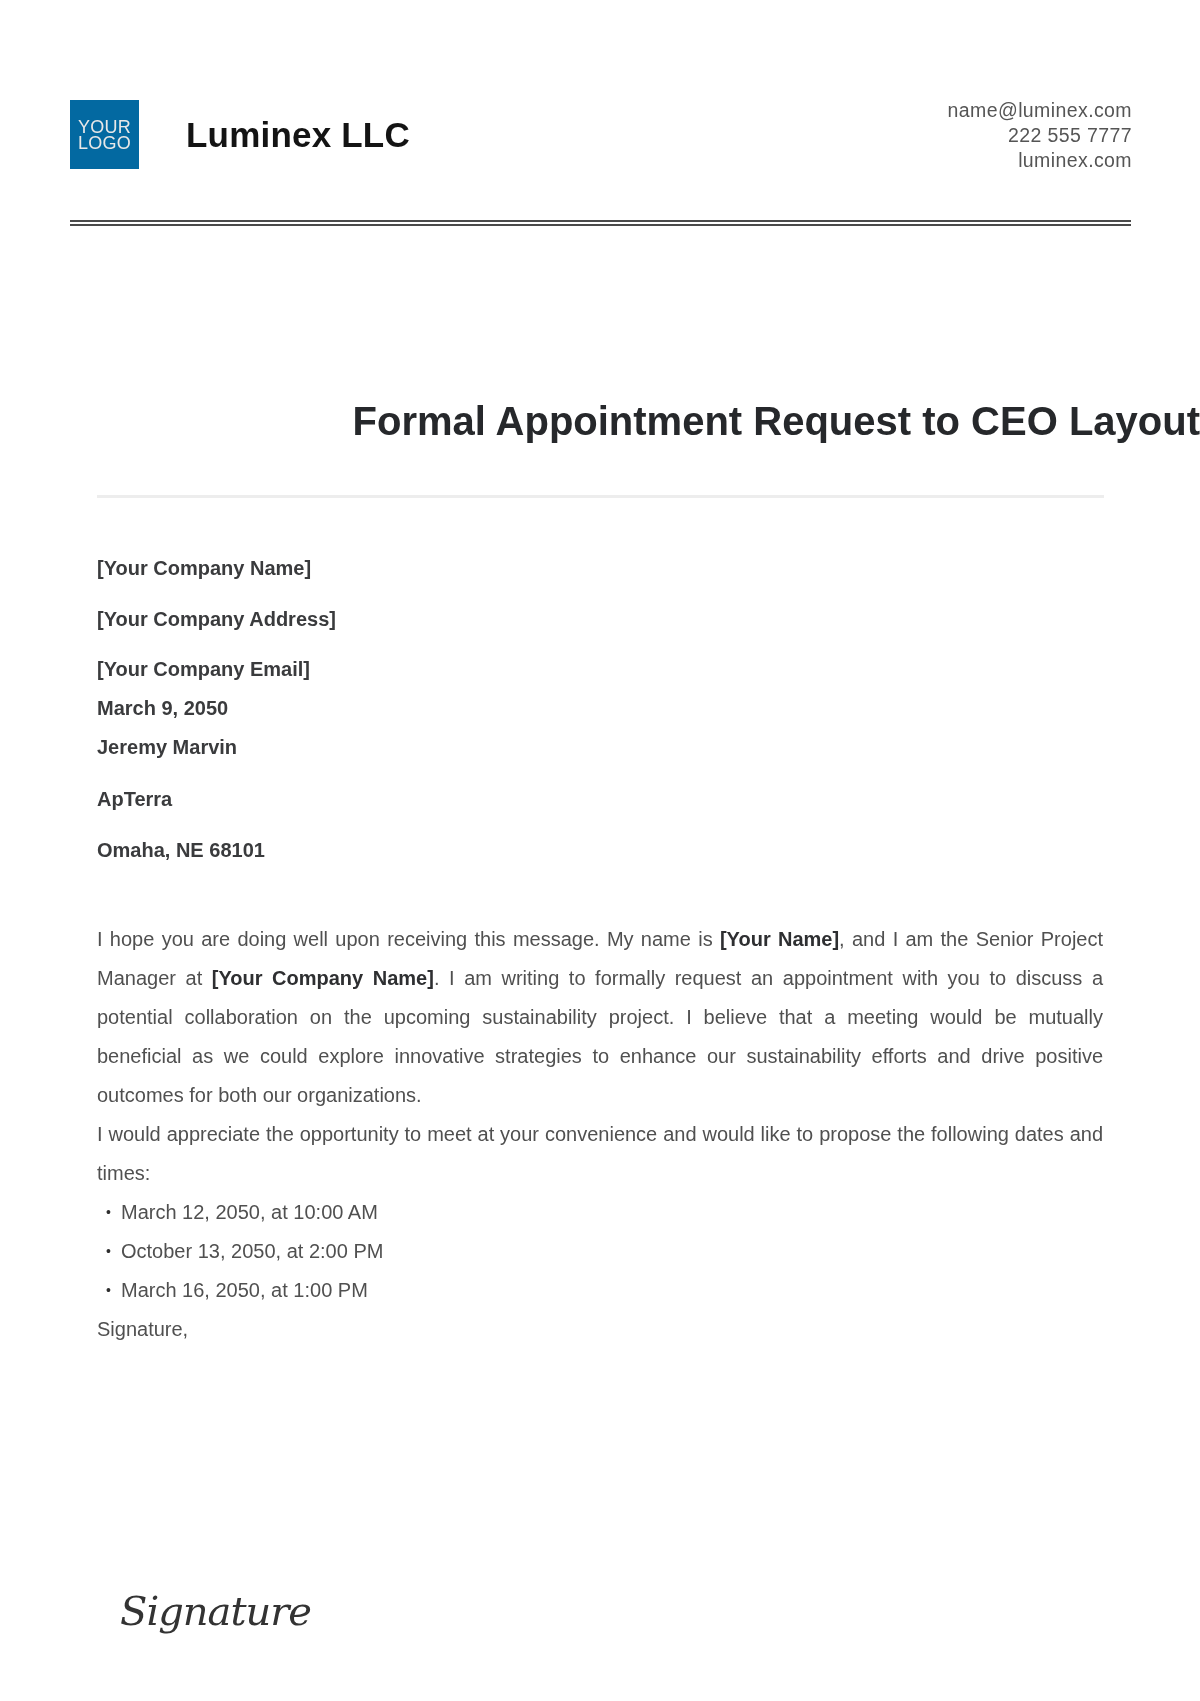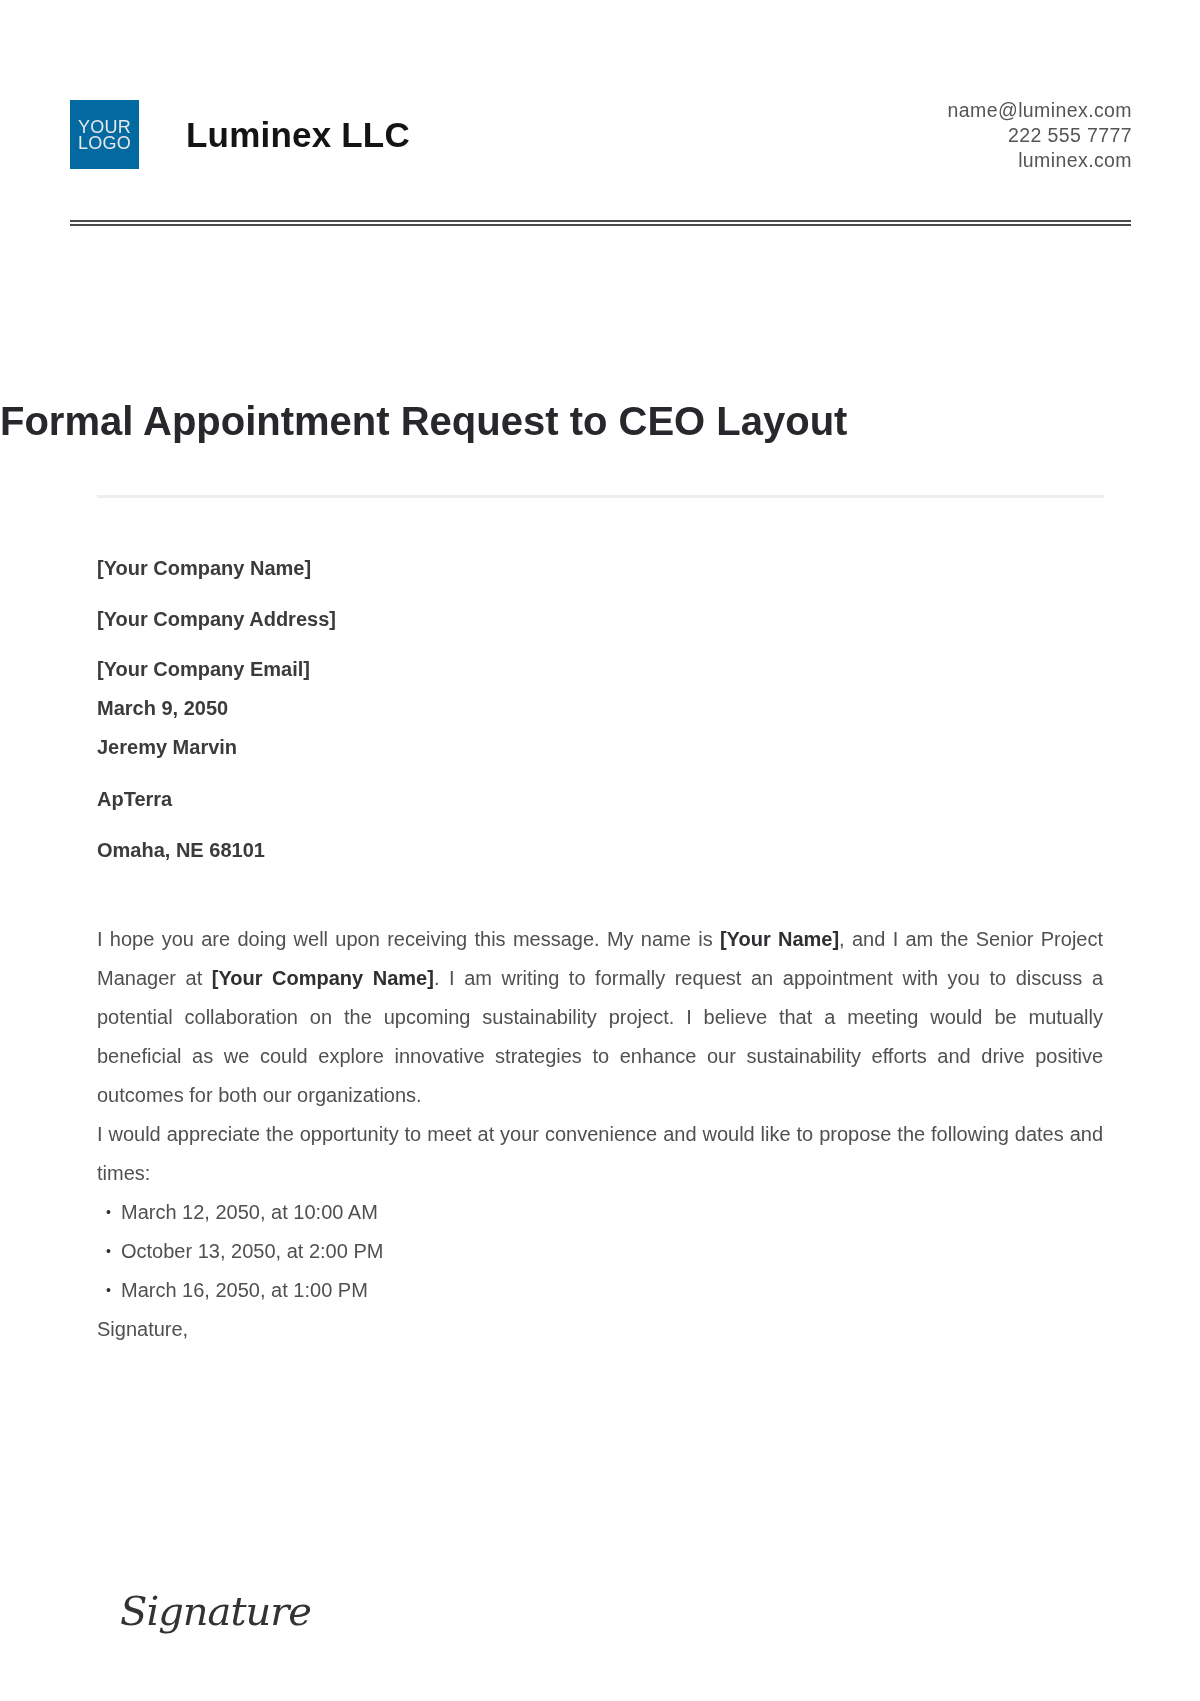--- a/index.html
+++ b/index.html
@@ -25,21 +25,21 @@
       position: absolute; right: 68px; top: 98px; text-align: right;
       font-size: 19.5px; color: #555555; line-height: 25px; letter-spacing: 0.4px;
     }
     .contact div { white-space: nowrap; }
     .double-rule {
       position: absolute; left: 70px; width: 1061px; top: 220px; height: 2px;
       border-top: 2.5px solid #4a4a4a; border-bottom: 2.5px solid #4a4a4a;
       box-sizing: content-box;
     }
     .title {
-      position: absolute; left: 0; width: 1200px; top: 394px; text-align: left;
+      position: absolute; left: 0; width: 1200px; top: 394px; text-align: right;
       font-size: 40px; font-weight: 700; color: #26282b; line-height: 54px;
       white-space: nowrap;
     }
     .divider {
       position: absolute; left: 97px; width: 1007px; top: 495px; height: 3px;
       background: #ededed;
     }
     .addr {
       position: absolute; left: 97px; font-size: 20px; font-weight: 700; color: #3a3b3d;
       line-height: 26px; white-space: nowrap;

